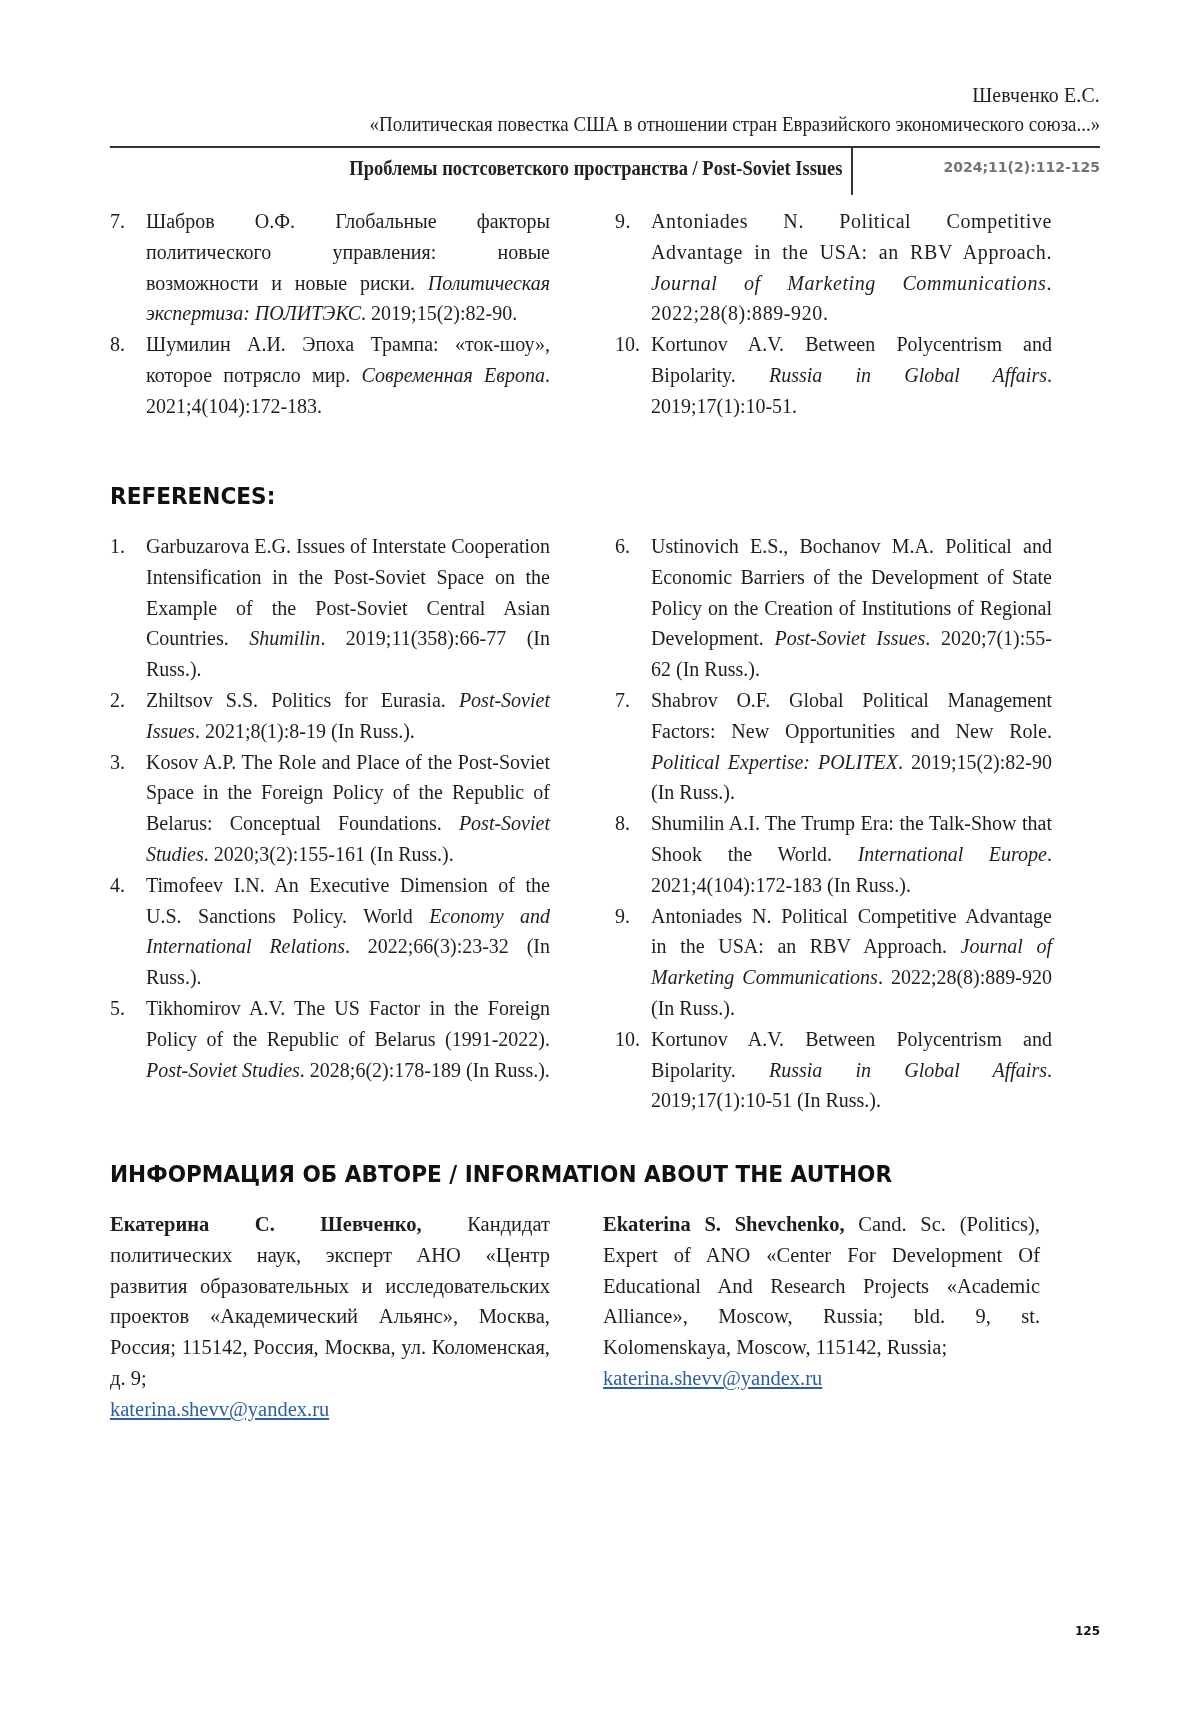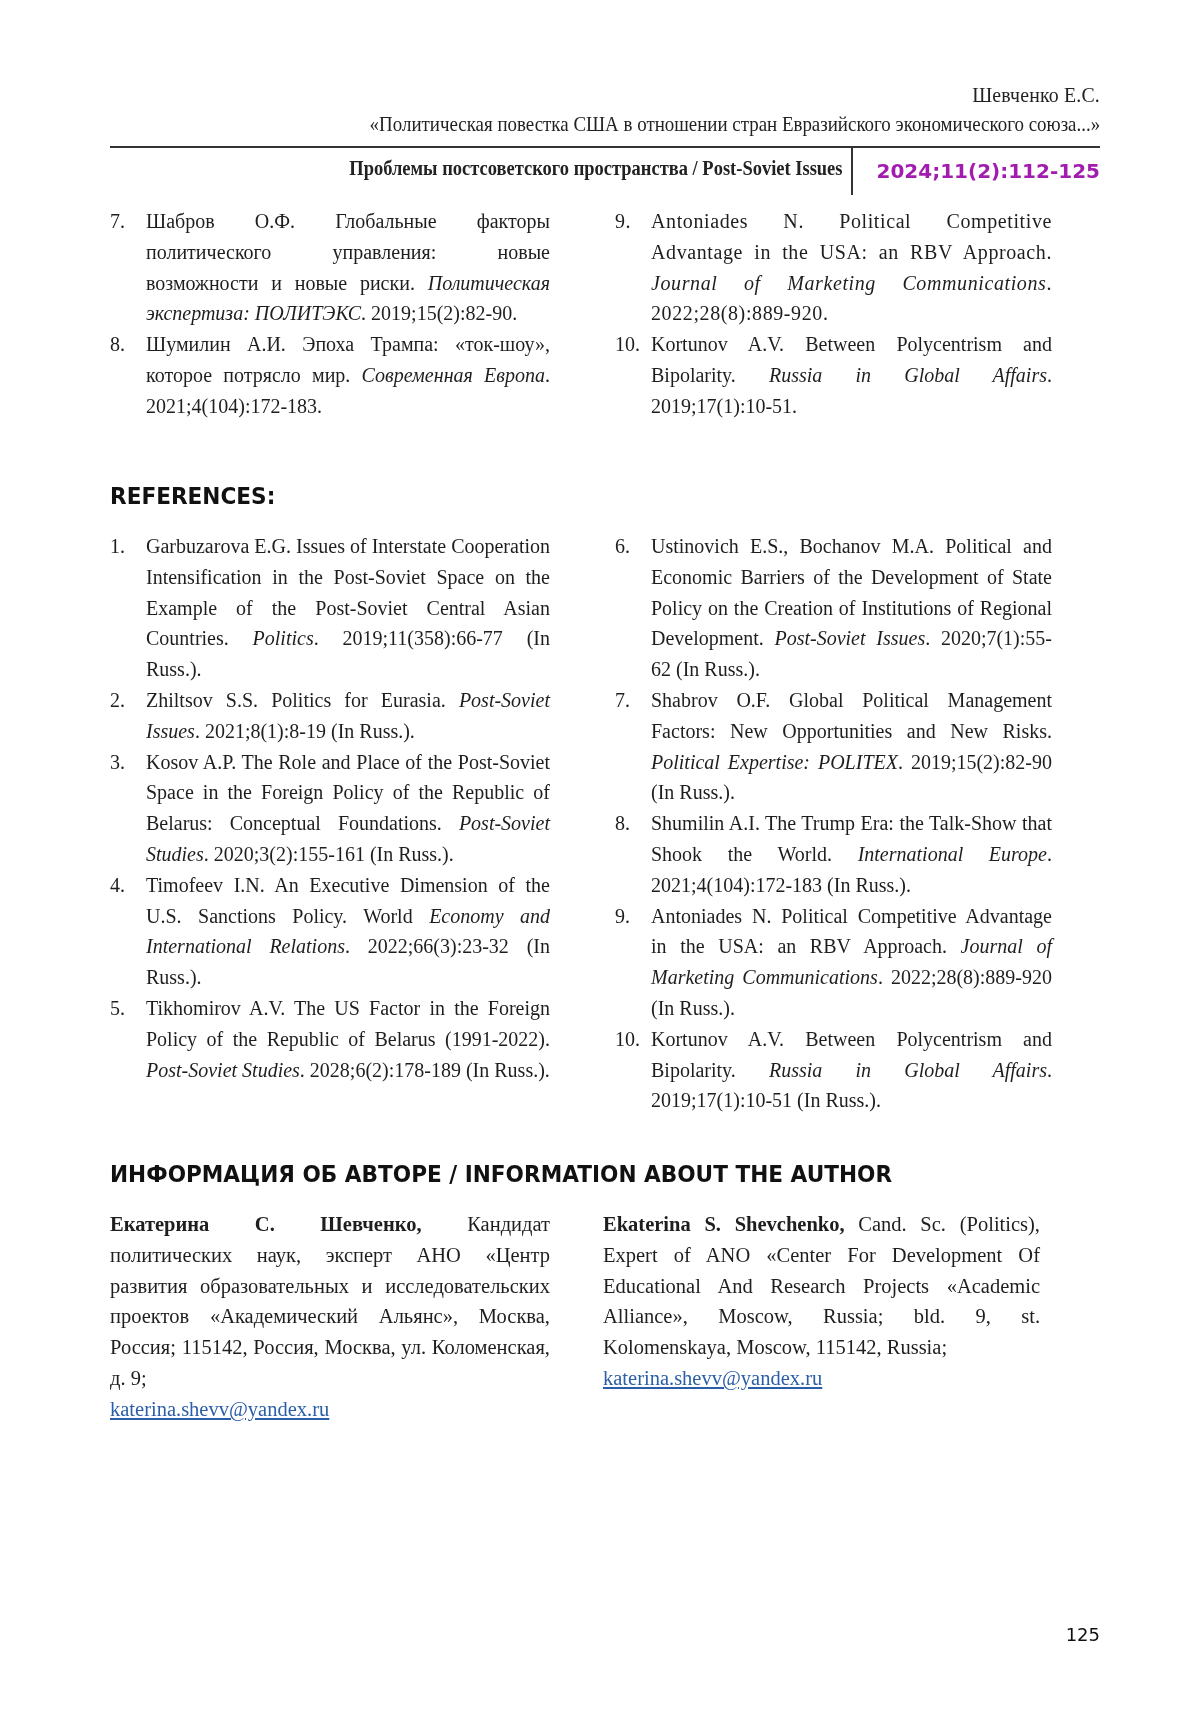--- a/index.html
+++ b/index.html
@@ -26,21 +26,21 @@
     .hdr-journal {
       position: absolute; top: 156px; right: 258px; white-space: nowrap;
       font-family: "Liberation Serif", serif; font-weight: bold; font-size: 21px; color: #222;
       transform: scaleX(0.88); transform-origin: right center;
     }
     .hdr-vrule {
       position: absolute; top: 146px; left: 741px; width: 2px; height: 49px; background: #333;
     }
     .hdr-issue {
       position: absolute; top: 159px; right: 0; white-space: nowrap;
-      font-family: "DejaVu Sans", sans-serif; font-weight: bold; font-size: 20px; color: #a21caf;
+      font-family: "DejaVu Sans", sans-serif; font-weight: bold; font-size: 14px; color: #737373;
     }
 
     .col { position: absolute; width: 440px; }
     .col-left { left: 0; }
     .col-right { left: 505px; width: 437px; }
 
     ol.refs { list-style: none; margin: 0; padding: 0; }
     ol.refs li {
       position: relative; padding-left: 36px;
       font-size: 20px; line-height: 30.8px; text-align: justify;
@@ -62,21 +62,21 @@
 
     .author-block {
       font-size: 20.5px; line-height: 30.8px; text-align: justify;
       font-family: "Liberation Serif", "DejaVu Serif", serif; color: #1e1e1e;
     }
     .author-block b { font-weight: bold; }
     .email-link { color: #2a5ea8; text-decoration: underline; margin-top: 31px; }
 
     .page-number {
       position: absolute; top: 1624px; right: 0;
-      font-family: "DejaVu Sans", sans-serif; font-weight: normal; font-size: 18px; color: #111;
+      font-family: "DejaVu Sans", sans-serif; font-weight: bold; font-size: 12px; color: #111;
     }
   </style>
 </head>
 <body>
 
 <div class="page">
   <div class="hdr-author">Шевченко Е.С.</div>
   <div class="hdr-title">«Политическая повестка США в отношении стран Евразийского экономического союза...»</div>
   <div class="hdr-rule"></div>
   <div class="hdr-journal">Проблемы постсоветского пространства / Post-Soviet Issues</div>
@@ -102,21 +102,21 @@
         <span class="num">10.</span><span>Kortunov A.V. Between Polycentrism and Bipolarity. </span><i>Russia in Global Affairs</i><span>. 2019;17(1):10-51.</span>
       </li>
     </ol>
   </div>
 
   <div class="section-heading" style="top:482px;">REFERENCES:</div>
 
   <div class="col col-left" style="top:531px;">
     <ol class="refs">
       <li>
-        <span class="num">1.</span><span>Garbuzarova E.G. Issues of Interstate Cooperation Intensification in the Post-Soviet Space on the Example of the Post-Soviet Central Asian Countries. </span><i>Politics</i><span>. 2019;11(358):66-77 (In Russ.).</span>
+        <span class="num">1.</span><span>Garbuzarova E.G. Issues of Interstate Cooperation Intensification in the Post-Soviet Space on the Example of the Post-Soviet Central Asian Countries. </span><i>Shumilin</i><span>. 2019;11(358):66-77 (In Russ.).</span>
       </li>
       <li>
         <span class="num">2.</span><span>Zhiltsov S.S. Politics for Eurasia. </span><i>Post-Soviet Issues</i><span>. 2021;8(1):8-19 (In Russ.).</span>
       </li>
       <li>
         <span class="num">3.</span><span>Kosov A.P. The Role and Place of the Post-Soviet Space in the Foreign Policy of the Republic of Belarus: Conceptual Foundations. </span><i>Post-Soviet Studies</i><span>. 2020;3(2):155-161 (In Russ.).</span>
       </li>
       <li>
         <span class="num">4.</span><span>Timofeev I.N. An Executive Dimension of the U.S. Sanctions Policy. World </span><i>Economy and International Relations</i><span>. 2022;66(3):23-32 (In Russ.).</span>
       </li>
@@ -125,21 +125,21 @@
       </li>
     </ol>
   </div>
 
   <div class="col col-right" style="top:531px;">
     <ol class="refs">
       <li>
         <span class="num">6.</span><span>Ustinovich E.S., Bochanov M.A. Political and Economic Barriers of the Development of State Policy on the Creation of Institutions of Regional Development. </span><i>Post-Soviet Issues</i><span>. 2020;7(1):55-62 (In Russ.).</span>
       </li>
       <li>
-        <span class="num">7.</span><span>Shabrov O.F. Global Political Management Factors: New Opportunities and New Risks. </span><i>Political Expertise: POLITEX</i><span>. 2019;15(2):82-90 (In Russ.).</span>
+        <span class="num">7.</span><span>Shabrov O.F. Global Political Management Factors: New Opportunities and New Role. </span><i>Political Expertise: POLITEX</i><span>. 2019;15(2):82-90 (In Russ.).</span>
       </li>
       <li>
         <span class="num">8.</span><span>Shumilin A.I. The Trump Era: the Talk-Show that Shook the World. </span><i>International Europe</i><span>. 2021;4(104):172-183 (In Russ.).</span>
       </li>
       <li>
         <span class="num">9.</span><span>Antoniades N. Political Competitive Advantage in the USA: an RBV Approach. </span><i>Journal of Marketing Communications</i><span>. 2022;28(8):889-920 (In Russ.).</span>
       </li>
       <li>
         <span class="num">10.</span><span>Kortunov A.V. Between Polycentrism and Bipolarity. </span><i>Russia in Global Affairs</i><span>. 2019;17(1):10-51 (In Russ.).</span>
       </li>

